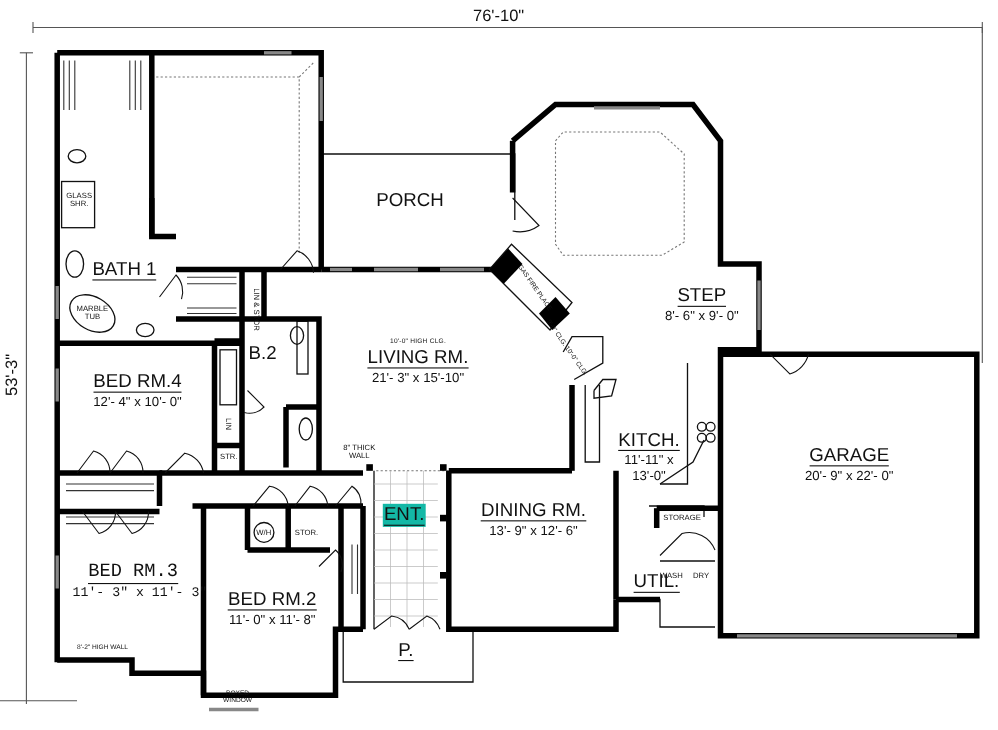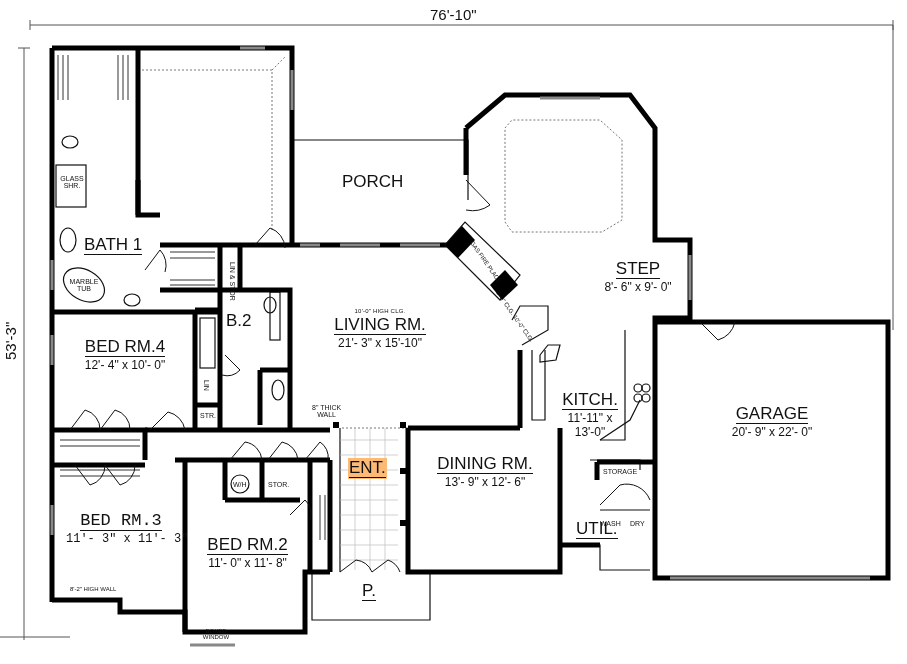--- a/index.html
+++ b/index.html
@@ -236,21 +236,21 @@
   <span class="rname">KITCH.</span>
   <span class="rdim">11'-11" x</span>
   <span class="rdim">13'-0"</span>
 </div>
 
 <div class="lbl" style="left:712px;top:405px;width:120px;">
   <span class="rname">GARAGE</span>
   <span class="rdim">20'- 9" x 22'- 0"</span>
 </div>
 
-<div class="lbl" style="left:348px;top:458px;background:#fdba74;padding:1px;">
+<div class="lbl" style="left:348px;top:458px;background:#14b8a6;padding:1px;">
   <span class="rname">ENT.</span>
 </div>
 
 <div class="lbl" style="left:420px;top:455px;width:130px;">
   <span class="rname">DINING RM.</span>
   <span class="rdim">13'- 9" x 12'- 6"</span>
 </div>
 
 <div class="lbl" style="left:576px;top:495px;margin-top:25px;">
   <span class="rname">UTIL.</span>

